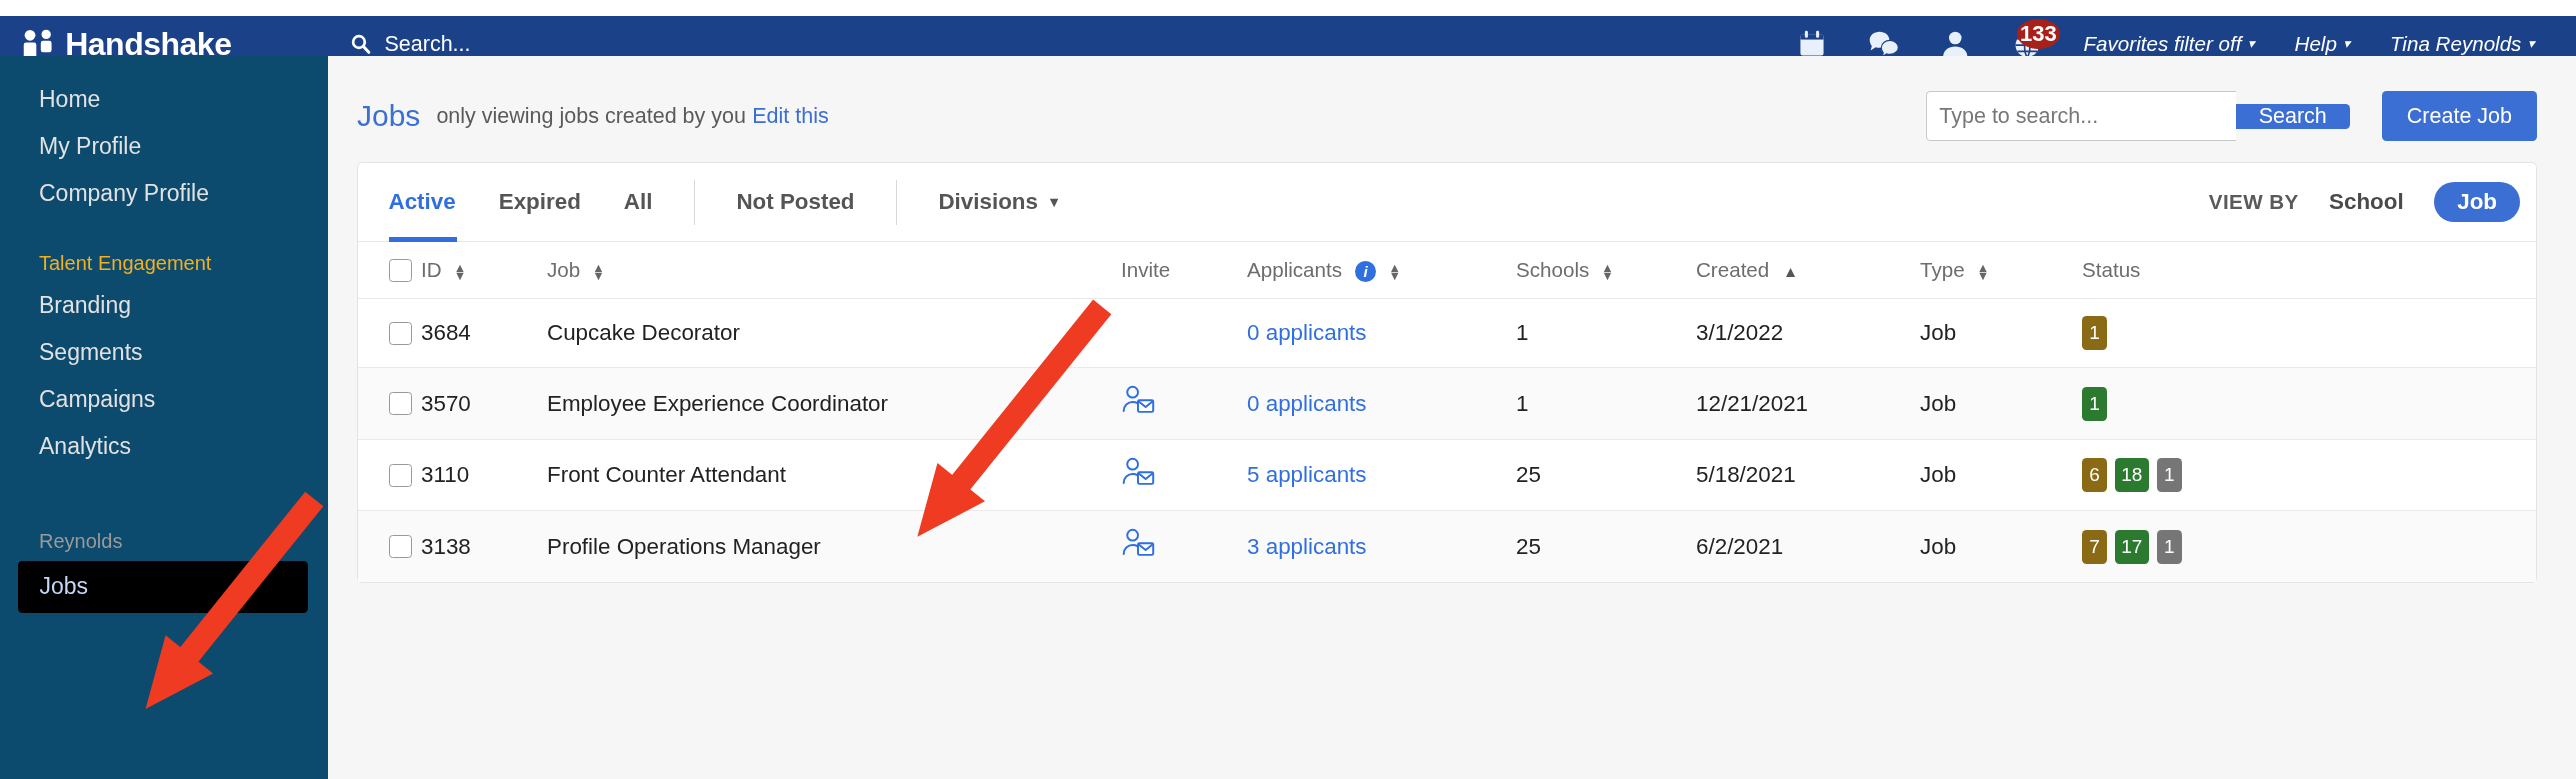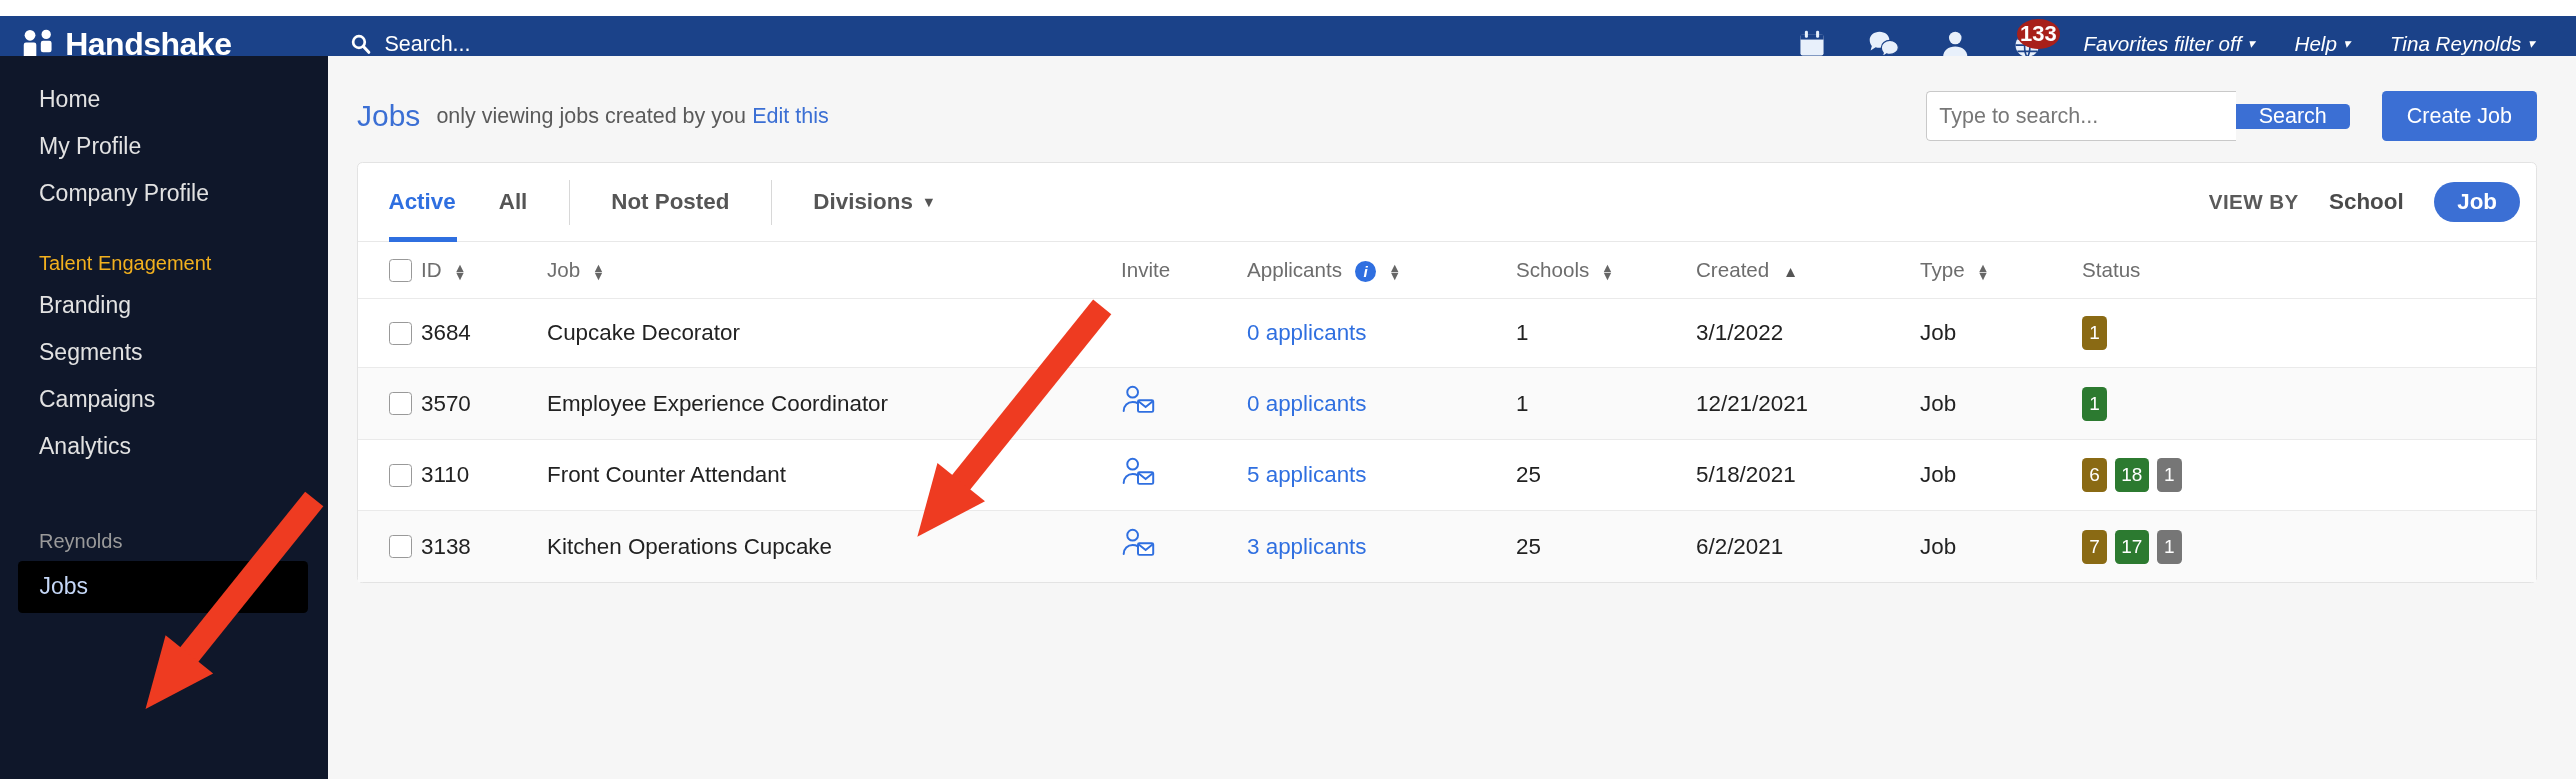--- a/index.html
+++ b/index.html
@@ -50,21 +50,21 @@
   .nav-link {
     color: #ffffff; font-size: 20.6px; margin: 0 20px;
     display: flex; align-items: center; white-space: nowrap; font-style: italic;
   }
   .caret { margin-left: 6.3px; font-size: 13.5px; line-height: 1; }
 
   
   .sidebar {
     position: absolute; top: 56px; left: 0;
     width: 328px; height: 723px;
-    background: #0f172a;
+    background: #0c4a6e;
     padding-top: 20px;
   }
   .side-item {
     color: #e2e2e2; font-size: 23px;
     padding: 9px 0 9px 39px;
     line-height: 1.25;
   }
   .side-section {
     color: #f2b01e; font-size: 20px;
     padding: 9px 0 7.2px 39px;
@@ -323,20 +323,21 @@
         <button class="search-btn">Search</button>
       </div>
       <button class="create-btn">Create Job</button>
     </div>
   </div>
 
   <div class="card">
 
     <div class="tabrow">
       <div class="tab sel">Active</div>
+      <div class="tab">Expired</div>
       <div class="tab">All</div>
       <div class="tab-div"></div>
       <div class="tab">Not Posted</div>
       <div class="tab-div"></div>
       <div class="tab">
         <span>Divisions</span>
         <span class="dd">▼</span>
       </div>
 
       <div class="viewby">
@@ -448,21 +449,21 @@
             <td class="c-sch">25</td>
             <td class="c-cre">5/18/2021</td>
             <td class="c-typ">Job</td>
             <td class="c-sta"><span class="badge b-gold">6</span><span class="badge b-green">18</span><span class="badge b-gray">1</span></td>
           </tr>
           <tr>
             <td class="c-check">
               <span class="cbox"></span>
             </td>
             <td class="c-id">3138</td>
-            <td class="c-job"><span>Kitchen Operations Cupcake</span></td>
+            <td class="c-job"><span>Profile Operations Manager</span></td>
             <td class="c-inv"><span><svg width="34" height="30.5" viewBox="0 0 38 34">
                   <circle cx="13" cy="8" r="6" fill="none" stroke="#2f6fe0" stroke-width="2.2"></circle>
                   <path d="M3 29c0-6 4.5-10 10-10 2.2 0 4.2.5 5.8 1.5" fill="none" stroke="#2f6fe0" stroke-width="2.2" stroke-linecap="round"></path>
                   <rect x="19" y="17" width="17" height="13" rx="1.5" fill="#fff" stroke="#2f6fe0" stroke-width="2.2"></rect>
                   <path d="M19.5 18l8 6.5 8-6.5" fill="none" stroke="#2f6fe0" stroke-width="2.2"></path>
                 </svg></span></td>
             <td class="c-app"><a class="applink">3 applicants</a></td>
             <td class="c-sch">25</td>
             <td class="c-cre">6/2/2021</td>
             <td class="c-typ">Job</td>

